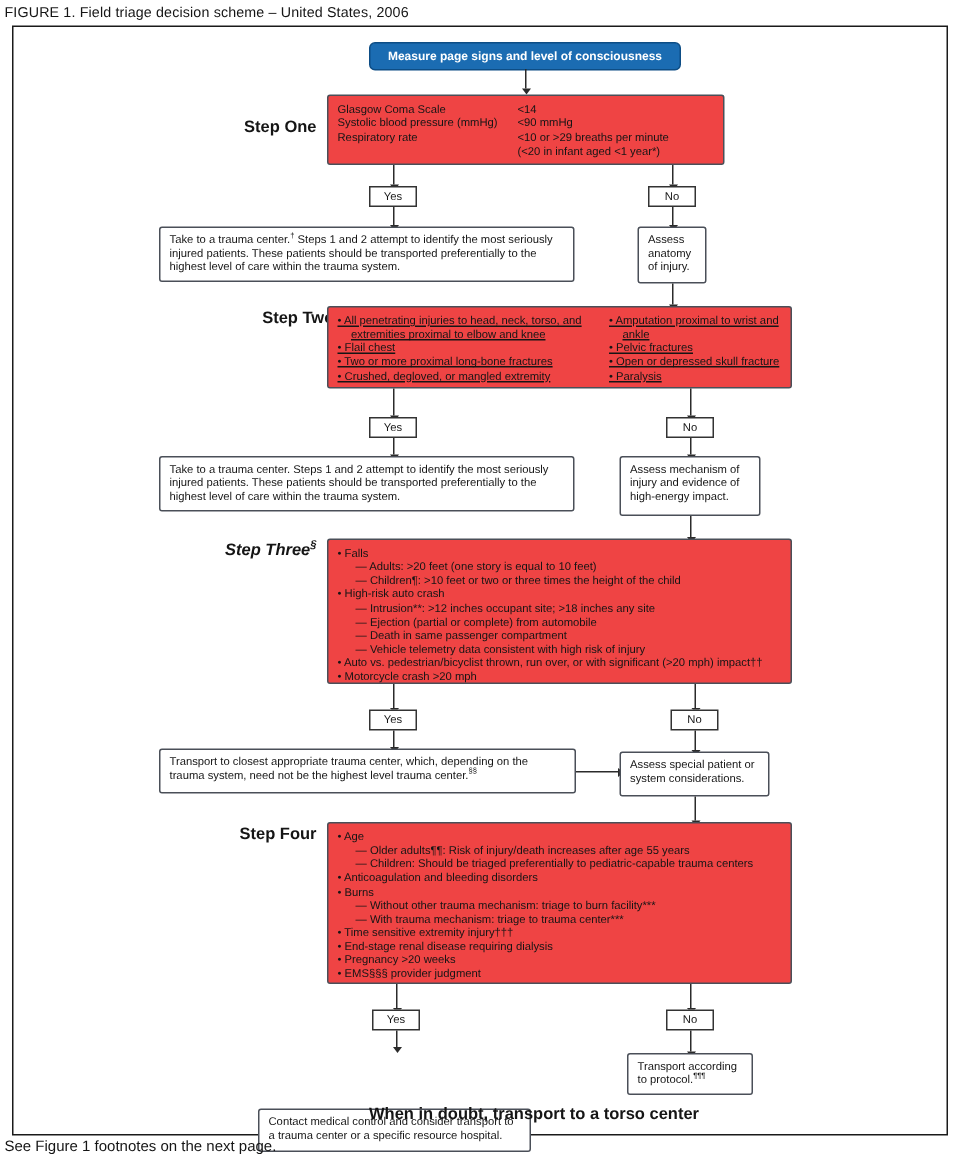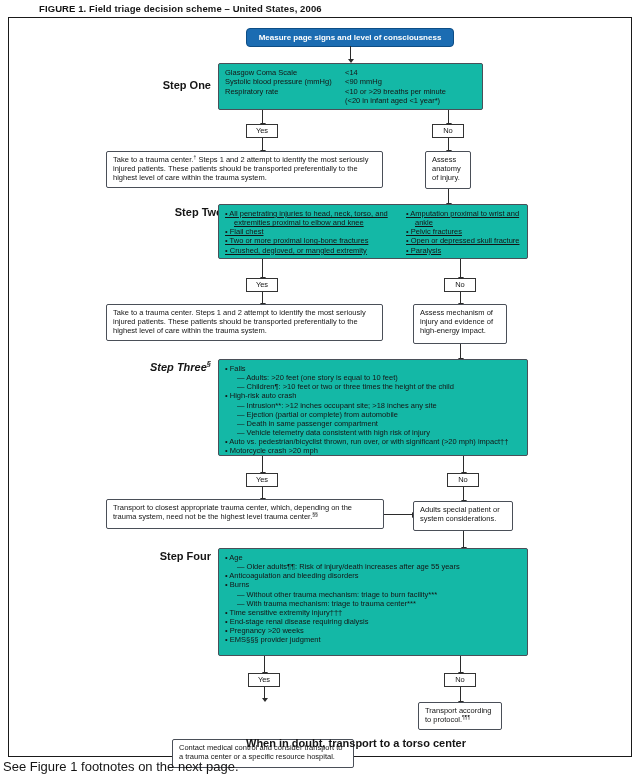--- a/index.html
+++ b/index.html
@@ -1,48 +1,48 @@
 <!DOCTYPE html>
 <html><head>
 <meta charset="utf-8">
 <style>
   html,body{margin:0;padding:0;}
   body{
     width:641px;height:776px;position:relative;background:#ffffff;
     font-family:"Liberation Sans", sans-serif;color:#151515;
     -webkit-font-smoothing:antialiased;
   }
-  .fig-title{position:absolute;left:3px;top:3px;font-size:9.5px;font-weight:bold;letter-spacing:0.1px;margin-left:36px;}
+  .fig-title{position:absolute;left:3px;top:3px;font-size:9.5px;font-weight:normal;letter-spacing:0.1px;}
   #frame{position:absolute;left:8px;top:17px;width:622px;height:738px;border:1.5px solid #1a1a1a;}
   .box{position:absolute;box-sizing:border-box;font-size:7.5px;line-height:1.22;}
   .start{
     background:#1b6cb2;border:1px solid #0d4d85;border-radius:4px;color:#fff;
     font-weight:bold;font-size:8px;text-align:center;padding:4px 6px 3px 6px;
   }
-  .stepbox{background:#14b8a6;border:1px solid #4a4f58;border-radius:2px;padding:4px 6px 3px 6px;}
+  .stepbox{background:#ef4444;border:1px solid #4a4f58;border-radius:2px;padding:4px 6px 3px 6px;}
   .white{background:#fff;border:1px solid #4a4f58;border-radius:2px;padding:3px 6px;}
   .yn{background:#fff;border:1px solid #333;width:32px;height:14px;text-align:center;
       line-height:12px;font-size:7.5px;padding:0;}
   .steplabel{position:absolute;width:170px;text-align:right;font-weight:bold;font-size:11px;}
   .sp{vertical-align:super;font-size:0.68em;line-height:0;}
   .ad{position:absolute;width:1px;background:#2b2b2b;}
   .ad::after{content:"";position:absolute;left:-2.5px;bottom:-4px;width:0;height:0;
     border-left:3px solid transparent;border-right:3px solid transparent;border-top:4.5px solid #2b2b2b;}
   .ar{position:absolute;height:1px;background:#2b2b2b;}
   .ar::after{content:"";position:absolute;top:-2.5px;right:-4px;width:0;height:0;
     border-top:3px solid transparent;border-bottom:3px solid transparent;border-left:4.5px solid #2b2b2b;}
   .grid1{display:grid;grid-template-columns:120px 1fr;line-height:1.25;}
   .cols{display:flex;}
   .colL{width:176px;padding-right:5px;}
   .colR{flex:1;}
   .it0{padding-left:9px;text-indent:-9px;}
   .it1{padding-left:25px;text-indent:-13px;}
   .banner{position:absolute;left:0;right:0;top:719px;padding-left:72px;text-align:center;
     font-weight:bold;font-size:11px;}
-  .footer{position:absolute;left:3px;top:759px;font-size:13px;}
+  .footer{position:absolute;left:3px;top:759px;font-size:10px;}
 </style>
 </head>
 <body>
 
 <div class="fig-title">FIGURE 1. Field triage decision scheme – United States, 2006</div>
 
 <div id="frame">
 
   <div class="box start" style="left:237px;top:10px;width:208px;">Measure page signs and level of consciousness</div>
   <div class="ad" style="left:341px;top:28px;height:13px;"></div>
@@ -121,29 +121,30 @@
   <div class="ad" style="left:253px;top:438px;height:16px;"></div>
   <div class="ad" style="left:454px;top:438px;height:16px;"></div>
   <div class="box yn" style="left:237px;top:455px;">Yes</div>
   <div class="box yn" style="left:438px;top:455px;">No</div>
   <div class="ad" style="left:253px;top:469px;height:11px;"></div>
   <div class="ad" style="left:454px;top:469px;height:13px;"></div>
   <div class="box white" style="left:97px;top:481px;width:278px;height:30px;">
     <span>Transport to closest appropriate trauma center, which, depending on the trauma system, need not be the highest level trauma center.</span><span class="sp">§§</span>
   </div>
   <div class="ar" style="left:375px;top:496px;width:28px;"></div>
-  <div class="box white" style="left:404px;top:483px;width:100px;height:30px;">Adults special patient or system considerations.</div>
+  <div class="box white" style="left:404px;top:483px;width:100px;height:30px;">Assess special patient or system considerations.</div>
   <div class="ad" style="left:454px;top:513px;height:16px;"></div>
 
   <div class="steplabel" style="left:32px;top:532px;">
     <span>Step Four</span>
   </div>
   <div class="box stepbox" style="left:209px;top:530px;width:310px;height:108px;">
     <div class="it0">• Age</div>
     <div class="it1">— Older adults¶¶: Risk of injury/death increases after age 55 years</div>
+    <div class="it1">— Children: Should be triaged preferentially to pediatric-capable trauma centers</div>
     <div class="it0">• Anticoagulation and bleeding disorders</div>
     <div class="it0">• Burns</div>
     <div class="it1">— Without other trauma mechanism: triage to burn facility***</div>
     <div class="it1">— With trauma mechanism: triage to trauma center***</div>
     <div class="it0">• Time sensitive extremity injury†††</div>
     <div class="it0">• End-stage renal disease requiring dialysis</div>
     <div class="it0">• Pregnancy &gt;20 weeks</div>
     <div class="it0">• EMS§§§ provider judgment</div>
   </div>
   <div class="ad" style="left:255px;top:638px;height:16px;"></div>

